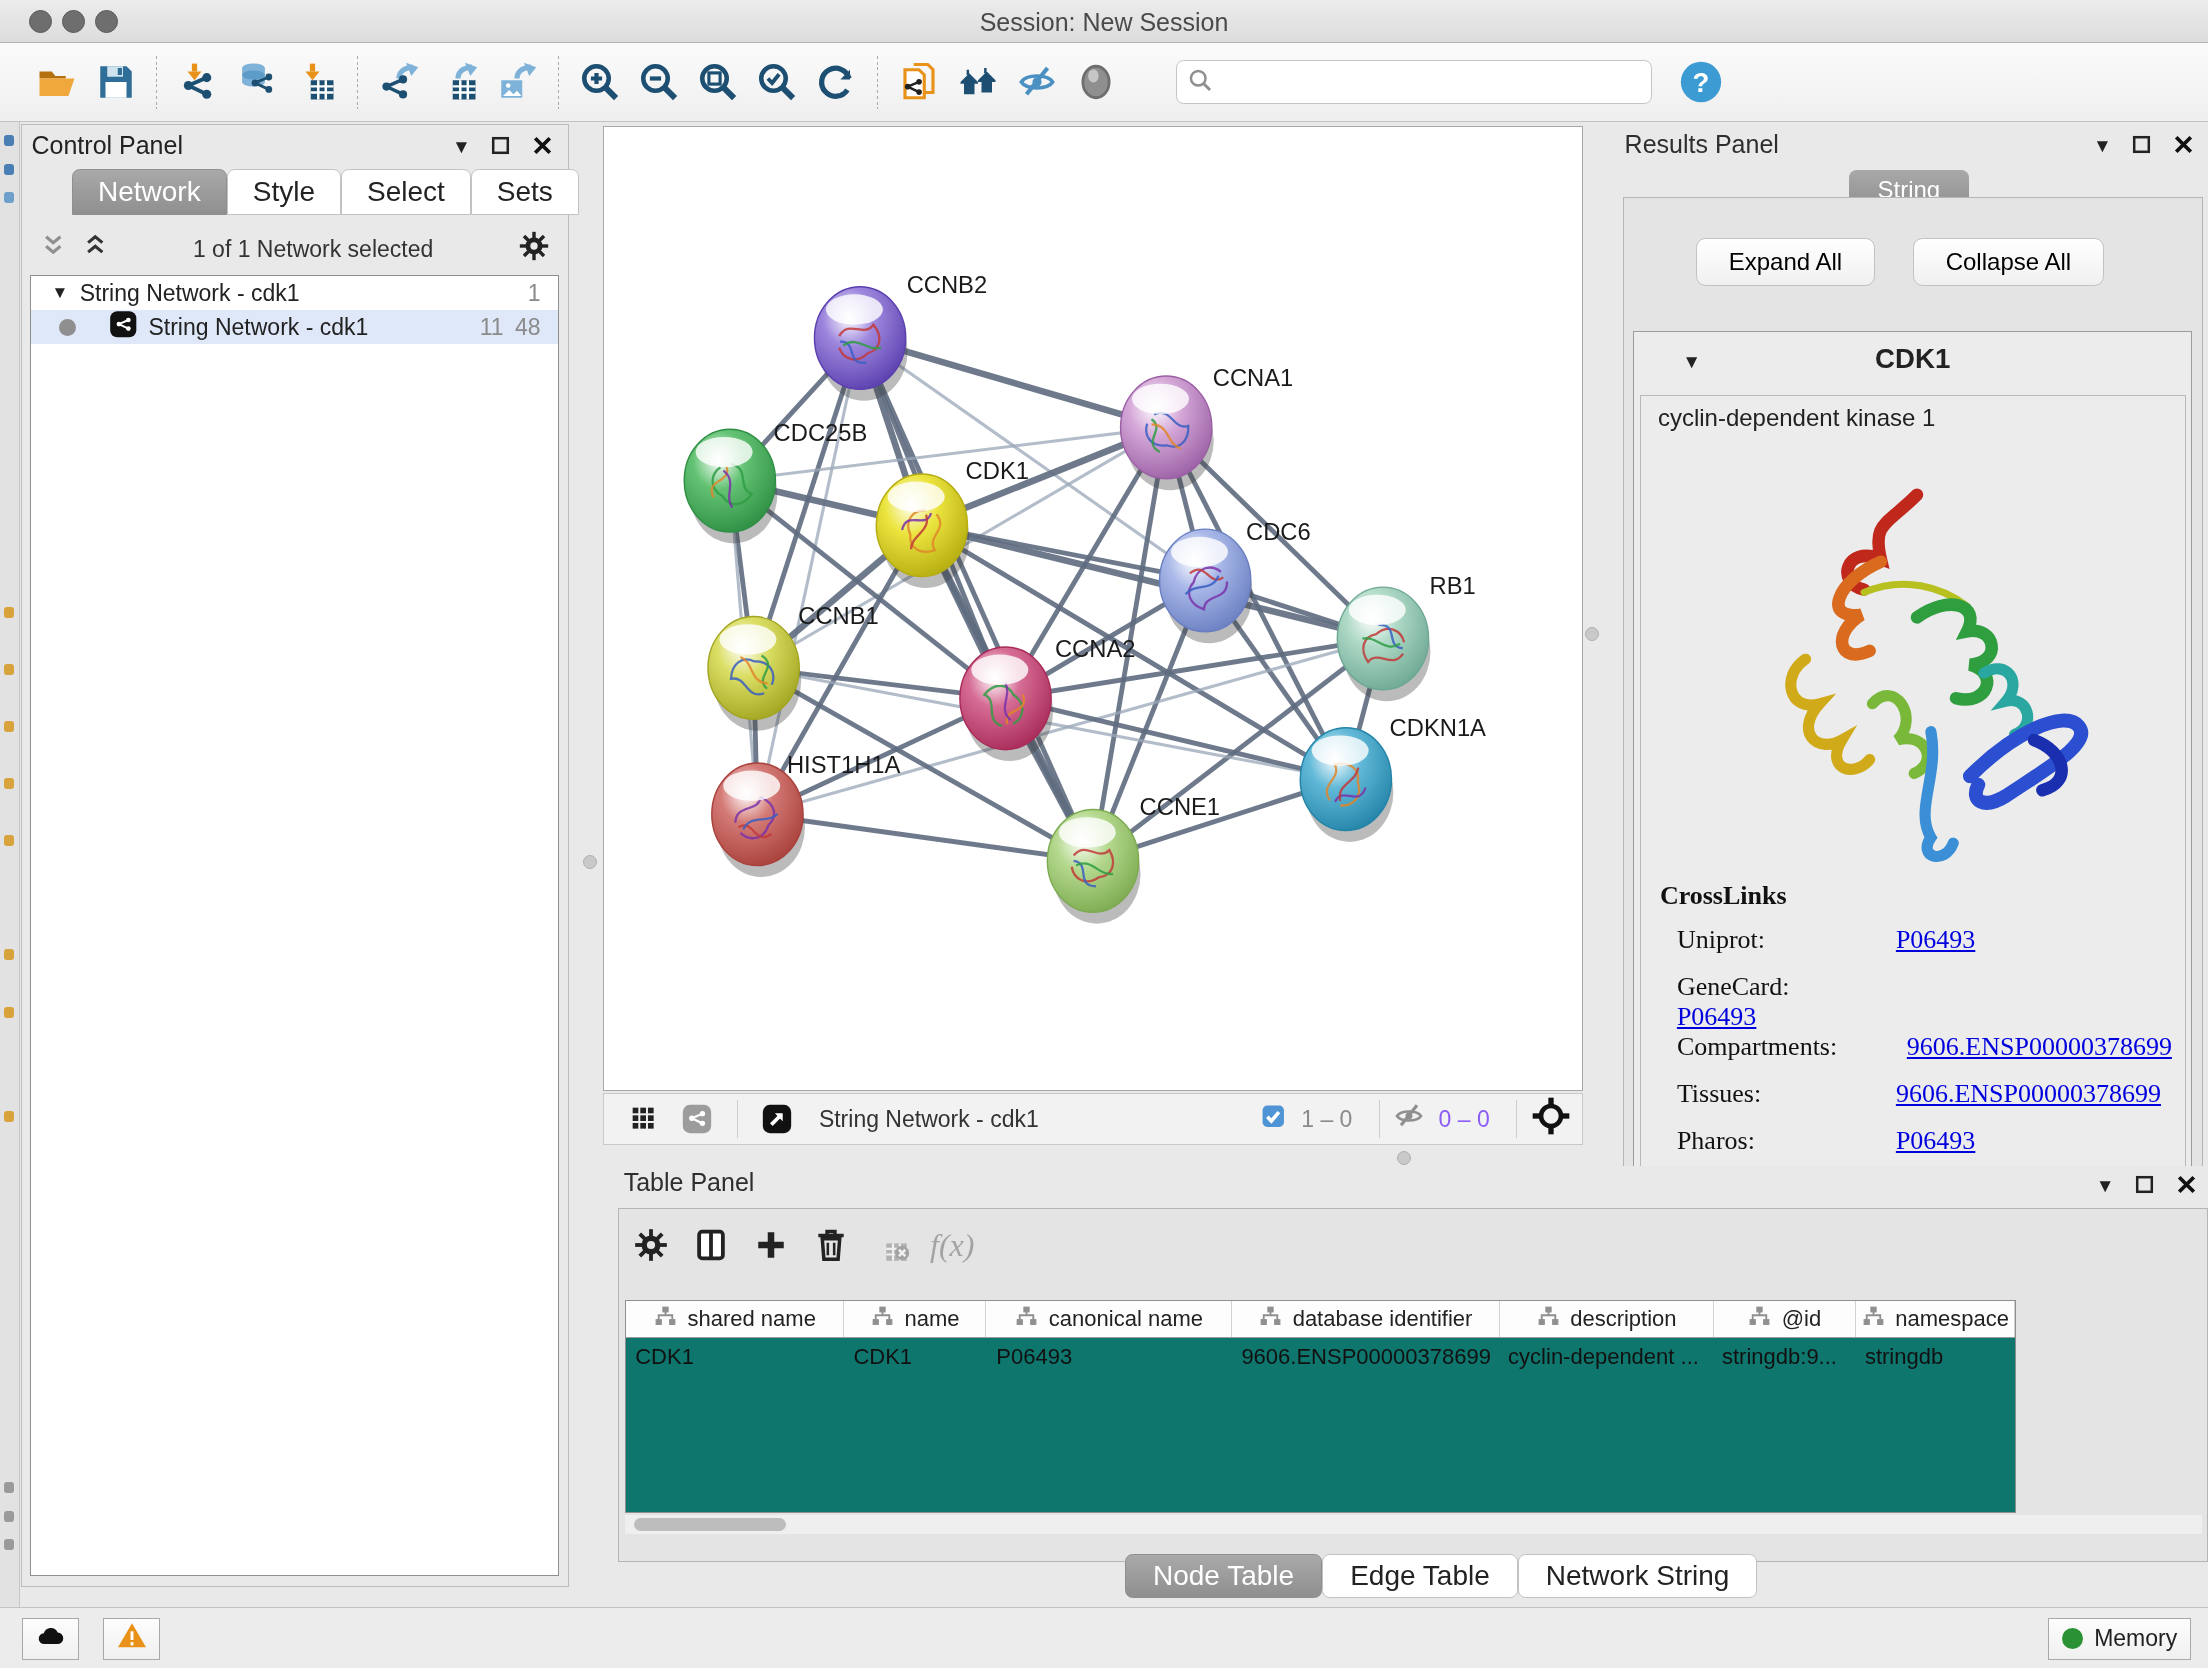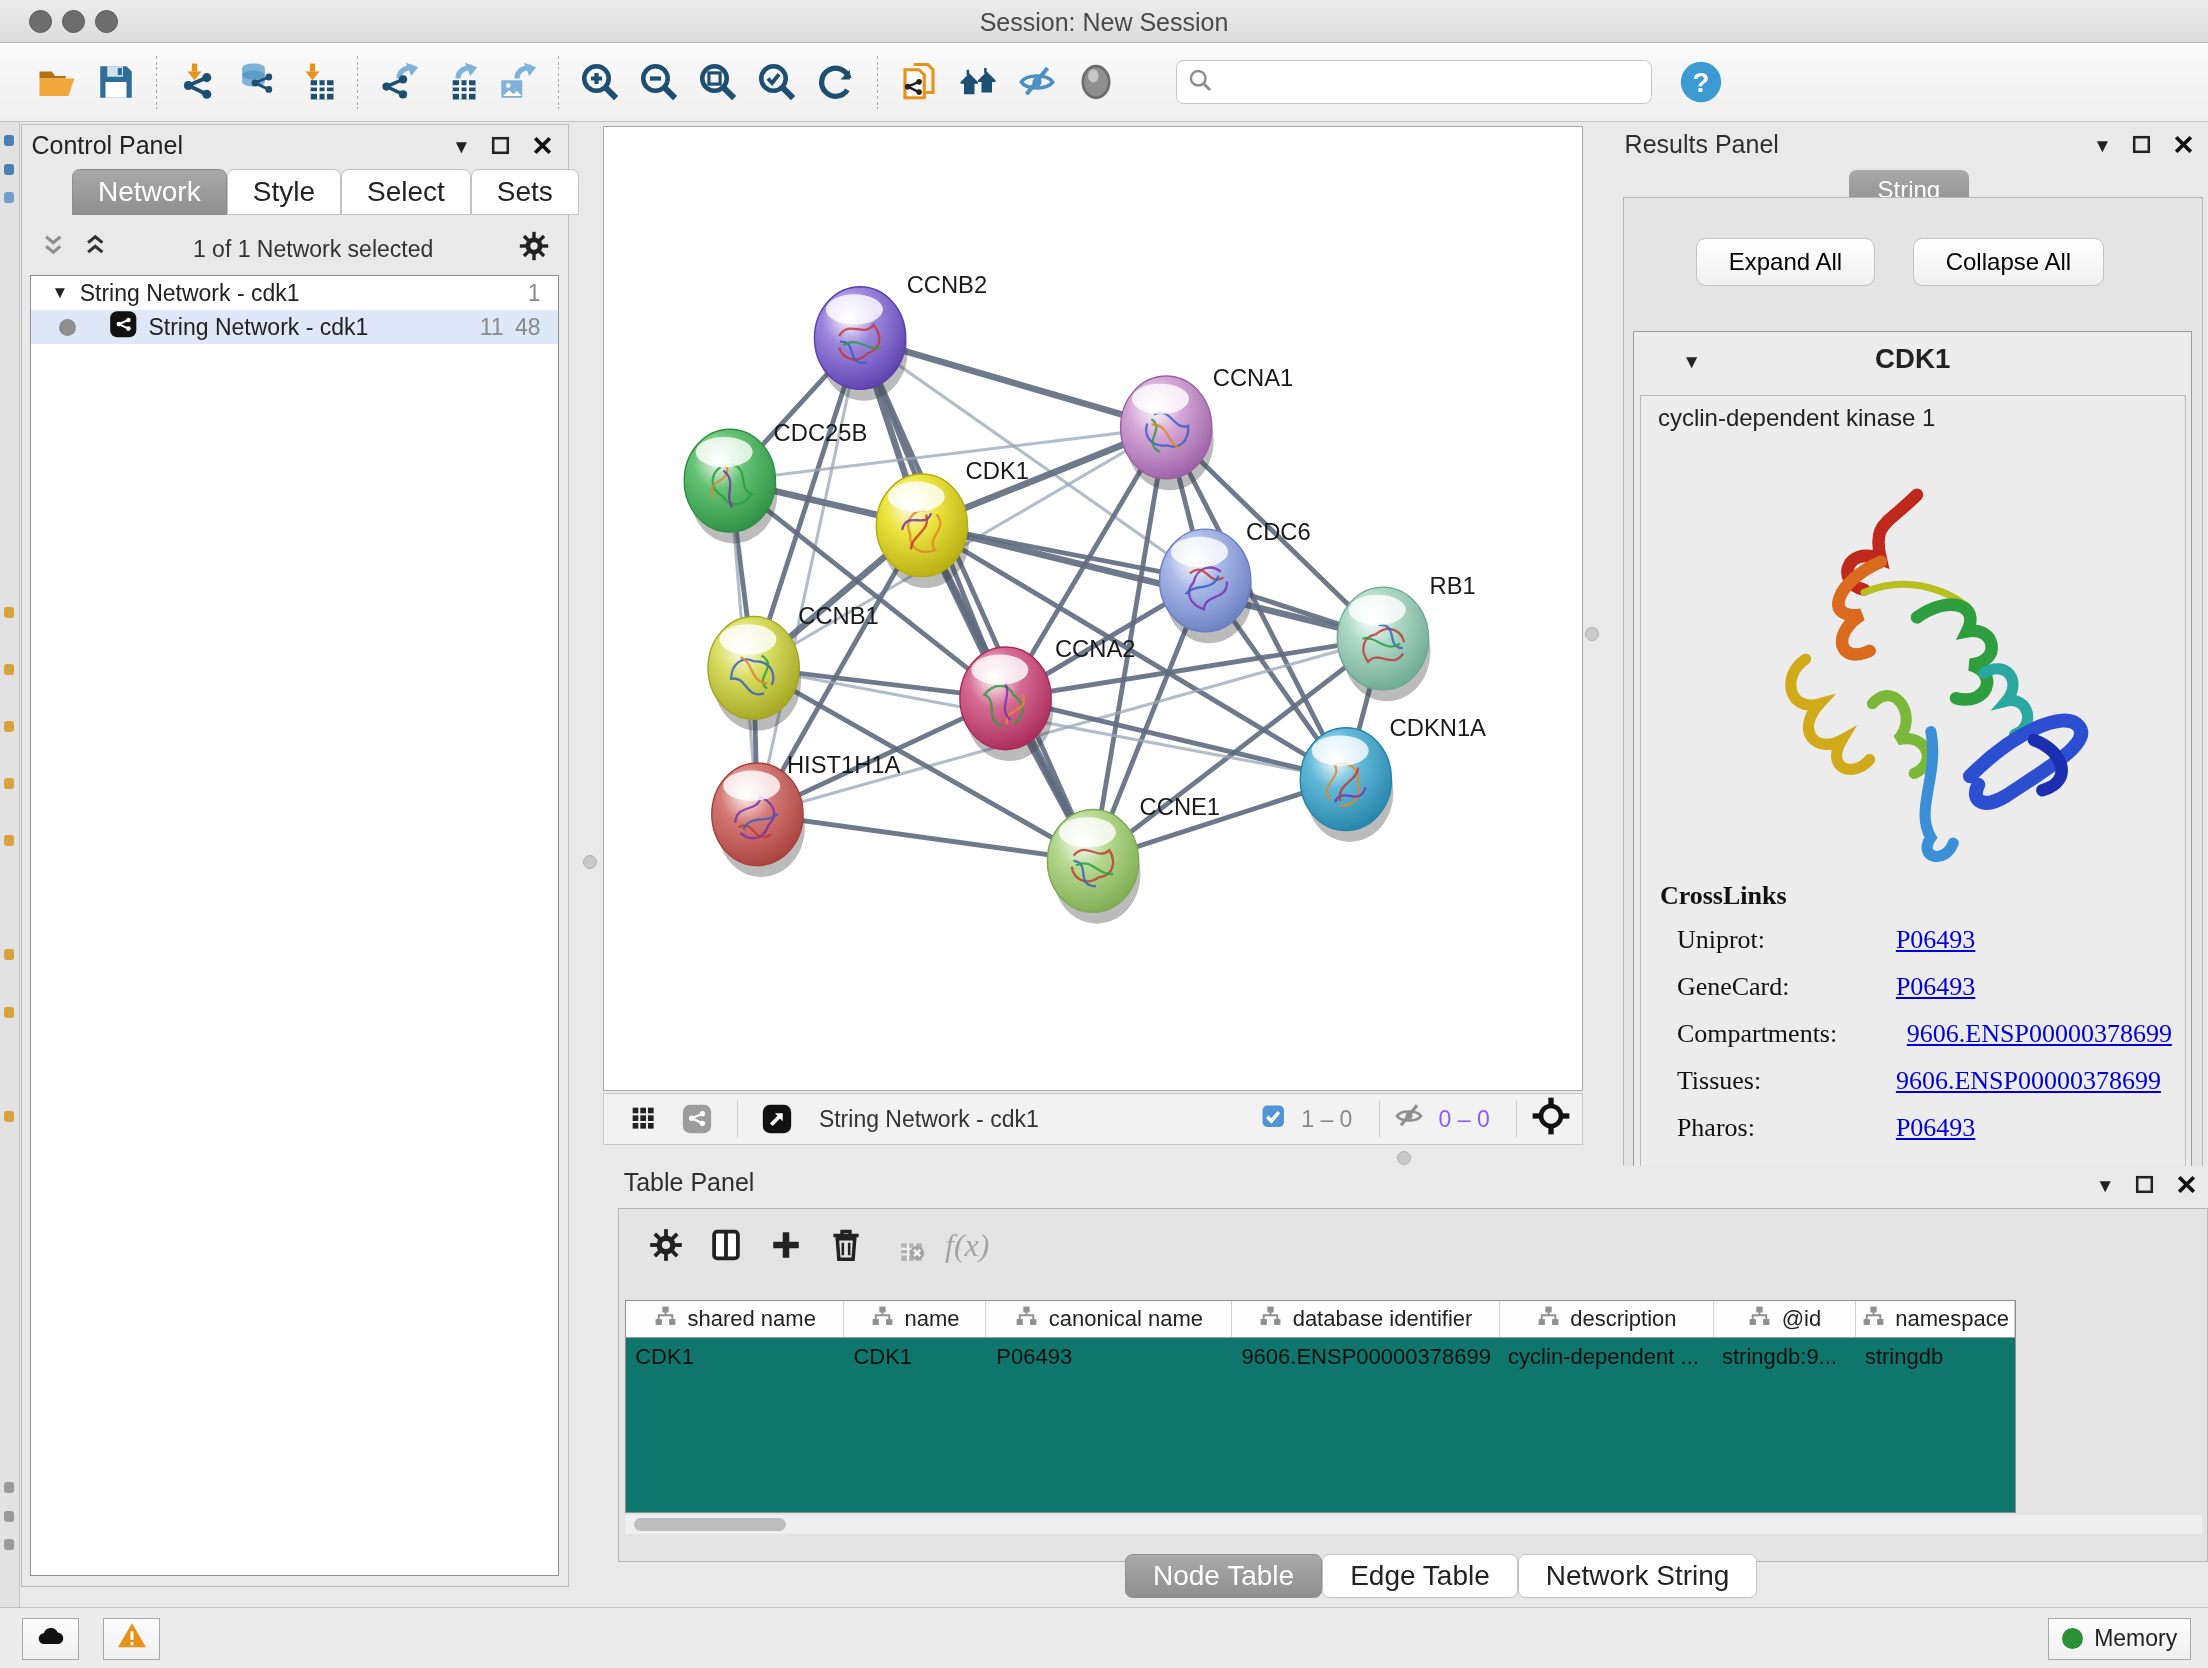--- a/index.html
+++ b/index.html
@@ -672,21 +672,21 @@
             <path d="M188 232 C220 200 256 184 266 196 C276 208 244 226 214 246 C198 256 188 250 194 238" stroke="#2b4fd0" stroke-width="10" fill="none" stroke-linecap="round"></path>
             <path d="M234 206 C256 214 262 236 240 242" stroke="#1a2fb0" stroke-width="9" fill="none" stroke-linecap="round"></path>
             <path d="M160 200 C166 232 148 256 160 276 C150 290 170 296 176 280" stroke="#3b8fd6" stroke-width="8" fill="none" stroke-linecap="round"></path>
           </svg>
         <div class="abs xl" style="left:19px;top:485px;font-weight:bold">CrossLinks</div>
         <div class="abs" id="xl-rows" style="left:36px;top:529px;width:495px">
             <div style="display: flex; margin-bottom: 17px;">
               <span class="xl" style="width:219px">Uniprot:</span>
   <a class="xl xl-link">P06493</a>
             </div>
-            <div style="display: flex; margin-bottom: 17px;">
+            <div style="display: flex;  flex-direction: column;">
               <span class="xl" style="width:219px">GeneCard:</span>
   <a class="xl xl-link">P06493</a>
             </div>
             <div style="display: flex; margin-bottom: 17px; justify-content: space-between;">
               <span class="xl" style="width:219px">Compartments:</span>
   <a class="xl xl-link">9606.ENSP00000378699</a>
             </div>
             <div style="display: flex; margin-bottom: 17px;">
               <span class="xl" style="width:219px">Tissues:</span>
   <a class="xl xl-link">9606.ENSP00000378699</a>
@@ -707,21 +707,21 @@
   <div class="abs panel-ctrl" style="right:9.5px;top:5.7px">
     <span style="font-size:19px;color:#222">▼</span>
     <span><svg width="25" height="25" viewBox="0 0 24 24" xmlns="http://www.w3.org/2000/svg">
           <rect x="5" y="5" width="14" height="14" fill="none" stroke="#222" stroke-width="2.4"></rect>
         </svg></span>
     <span><svg width="25" height="25" viewBox="0 0 24 24" xmlns="http://www.w3.org/2000/svg">
           <path d="M5 5L19 19M19 5L5 19" stroke="#111" stroke-width="3.6"></path>
         </svg></span>
   </div>
   <div class="abs" id="tp-inner">
-    <div class="abs" style="left:20px;top:9.5px;display:flex;gap:7px;align-items:flex-start">
+    <div class="abs" style="left:5px;top:9.5px;display:flex;gap:7px;align-items:flex-start">
       <button class="tp-icon-btn">
           <svg width="38" height="38" viewBox="0 0 24 24" xmlns="http://www.w3.org/2000/svg">
             <g fill="#222">
               <circle cx="12" cy="12" r="6"></circle>
               <g>
                 <rect x="10.8" y="2" width="2.4" height="4.5" transform="rotate(0 12 12)"></rect>
                 <rect x="10.8" y="2" width="2.4" height="4.5" transform="rotate(45 12 12)"></rect>
                 <rect x="10.8" y="2" width="2.4" height="4.5" transform="rotate(90 12 12)"></rect>
                 <rect x="10.8" y="2" width="2.4" height="4.5" transform="rotate(135 12 12)"></rect>
                 <rect x="10.8" y="2" width="2.4" height="4.5" transform="rotate(180 12 12)"></rect>

